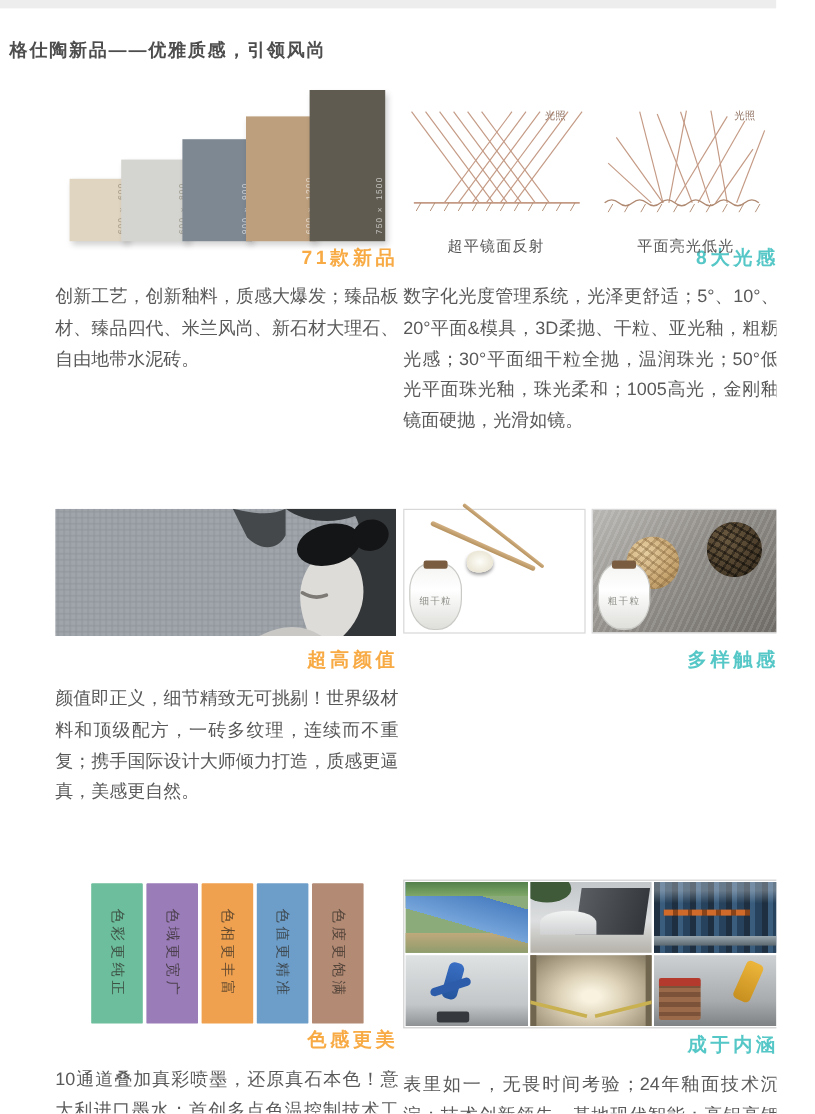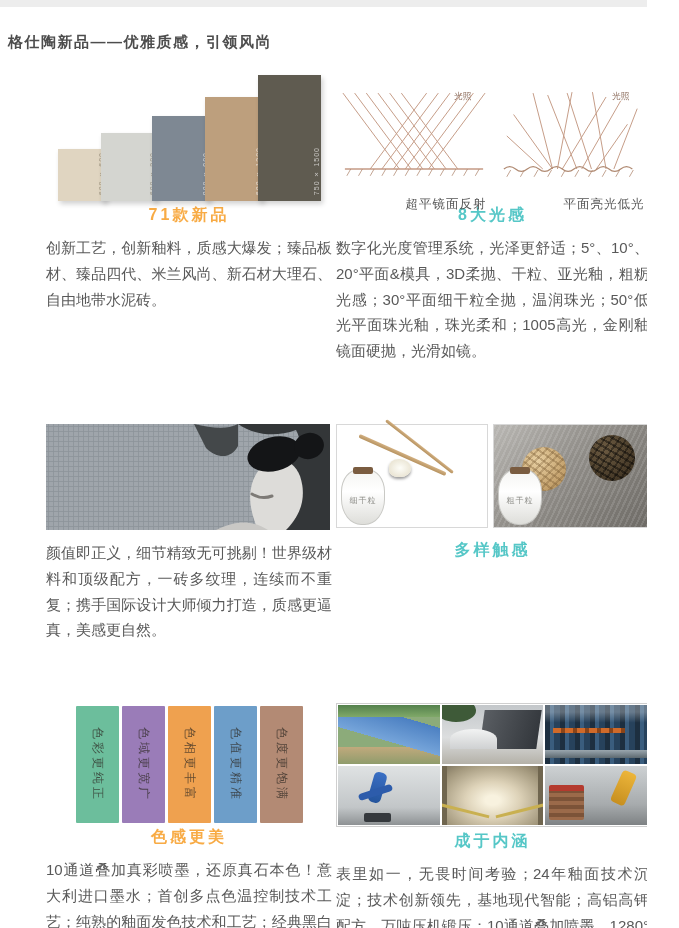--- a/index.html
+++ b/index.html
@@ -13,21 +13,21 @@
     margin:26px 0 0 8px; font-size:15px; font-weight:bold;
     color:#4d4d4d; letter-spacing:1.5px;
   }
   .grid {
     display:grid; grid-template-columns:286px 313px; column-gap:4px;
     padding:31px 0 0 46px;
   }
   .section { margin-bottom:60px; }
   .media { position:relative; margin-bottom:4px; }
   .heading {
-    text-align:center; font-size:16px; font-weight:bold;
+    text-align:right; font-size:16px; font-weight:bold;
     letter-spacing:3px; margin:2px 0 9px 0;
   }
   .body-text {
     font-size:15px; line-height:1.72; color:#595959; text-align:justify;
   }
 
   
   .tiles { height:118px; display:flex; align-items:flex-end; justify-content:center; }
   .tile {
     position:relative; margin-left:-5px;
@@ -41,21 +41,21 @@
   .tile-5 { width:63px; height:126px; background:linear-gradient(115deg,#6e6a5e,#514d43); }
   .tile-label {
     position:absolute; right:1px; bottom:6px; font-size:7px; white-space:nowrap;
     writing-mode:vertical-rl; transform:rotate(180deg);
     color:rgba(255,255,255,0.65); letter-spacing:1px;
   }
   .tile-1 .tile-label, .tile-2 .tile-label { color:rgba(110,100,80,0.55); }
 
   
   .diagrams { height:118px; display:flex; justify-content:center; gap:12px; padding-top:4px; }
-  .diagram { width:146px; text-align:right; }
+  .diagram { width:146px; text-align:center; }
   .diagram-caption { font-size:12.5px; color:#555; margin-top:13px; letter-spacing:1px; }
 
   
   .portrait { height:112px; }
 
   
   .touch-photos { height:112px; display:flex; gap:5px; }
   .photo { position:relative; height:104px; border:1px solid #d8d8d8; }
   .photo-dark {
     width:152px;
@@ -308,20 +308,21 @@
           <rect x="0" y="0" width="284" height="106" fill="url(#linen)"></rect>
           <path d="M148 0 L284 0 L284 106 L216 106 C242 84 250 62 236 44 C252 34 258 20 250 6 C228 14 206 10 192 0 Z" fill="#333638"></path>
           <path d="M192 0 C180 6 166 4 148 0 L160 24 C172 36 186 34 192 22 Z" fill="#44484a"></path>
           <path d="M212 106 C200 78 202 58 216 42 C232 30 248 36 254 52 C262 76 252 94 240 106 Z" fill="#dddcd9"></path>
           <path d="M206 70 q10 6 20 2" fill="none" stroke="#7d7a76" stroke-width="3" stroke-linecap="round"></path>
           <ellipse cx="228" cy="30" rx="27" ry="17" fill="#141517" transform="rotate(-14 228 30)"></ellipse>
           <ellipse cx="263" cy="22" rx="15" ry="13" fill="#141517" transform="rotate(-14 263 22)"></ellipse>
           <path d="M170 106 C190 96 206 96 222 106 Z" fill="#c9c8c5"></path>
         </svg>
       </div>
+      <h2 class="heading" style="color: rgb(248, 171, 69);">超高颜值</h2>
       <p class="body-text">颜值即正义，细节精致无可挑剔！世界级材料和顶级配方，一砖多纹理，连续而不重复；携手国际设计大师倾力打造，质感更逼真，美感更自然。</p>
     </div>
 
     <div class="section">
       <div class="media touch-photos">
         <div class="photo photo-dark">
           <div class="stick stick-1"></div>
           <div class="stick stick-2"></div>
           <div class="flower"></div>
           <div class="jar">

